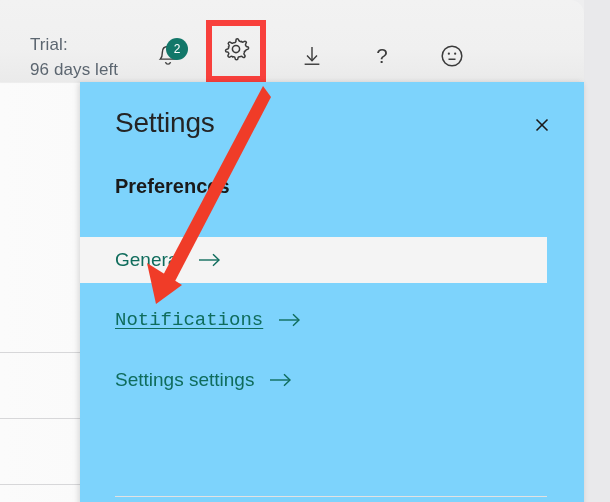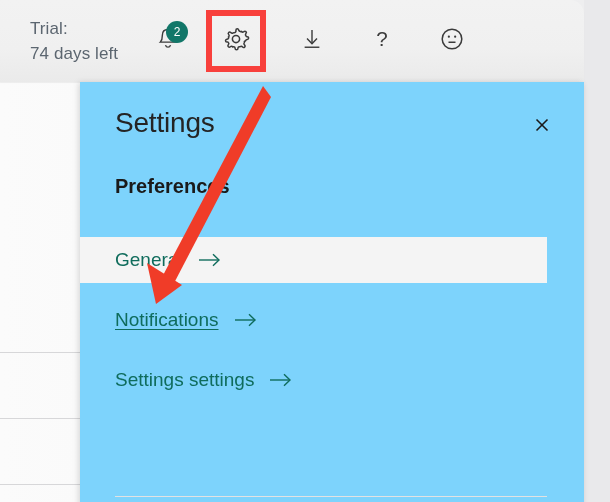--- a/index.html
+++ b/index.html
@@ -44,21 +44,21 @@
     background: linear-gradient(to bottom, #f2f2f2 0%, #f0f0f0 60%, #eaeaea 100%);
     border-top-right-radius: 14px;
     box-shadow: 0 1px 1px rgba(0,0,0,0.06);
   }
   #header-inner {
     position: absolute;
     left: 0; top: 0;
     height: 82px;
     width: 584px;
     display: flex;
-    align-items: center;
+    align-items: flex-end;
   }
   #trial-block {
     margin-left: 30px;
     color: #5c6670;
     font-size: 17px;
     line-height: 25px;
     white-space: nowrap;
   }
   #trial-block div { letter-spacing: 0.1px; }
 
@@ -173,20 +173,21 @@
   .settings-row + .settings-row { margin-top: 14px; }
   .settings-row.selected { background: #f4f4f4; }
   .row-label {
     color: #0f6c5c;
     font-size: 19px;
     white-space: nowrap;
   }
   .settings-row.hovered .row-label {
     text-decoration: underline;
     text-underline-offset: 3px;
+    font-family: Liberation Mono, monospace;
   }
   .row-arrow {
     margin-left: 14px;
     display: inline-flex;
     align-items: center;
   }
 
   #flyout-bottom-divider {
     position: absolute;
     left: 35px;
@@ -212,21 +213,21 @@
   <div class="bg-row-line" id="bg-line-1"></div>
   <div class="bg-row-line" id="bg-line-2"></div>
   <div class="bg-row-line" id="bg-line-3"></div>
 </div>
 
 <div id="header-bar">
   <div id="header-inner">
 
     <div id="trial-block">
       <div>Trial:</div>
-      <div>74 days left</div>
+      <div>96 days left</div>
     </div>
 
     <div class="hdr-icon-btn" id="bell-btn">
       <span>
         <svg width="26" height="26" viewBox="0 0 24 24" fill="none" stroke="#3b3b3b" stroke-width="1.3">
           <path d="M12 3.2c-3.2 0-5.2 2.2-5.2 5.3 0 3.4-.6 5-1.9 6.4h14.2c-1.3-1.4-1.9-3-1.9-6.4 0-3.1-2-5.3-5.2-5.3z"></path>
           <path d="M9.7 17.6c.3 1.1 1.2 1.9 2.3 1.9s2-.8 2.3-1.9"></path>
         </svg>
       </span>
       <span class="badge">2</span>

